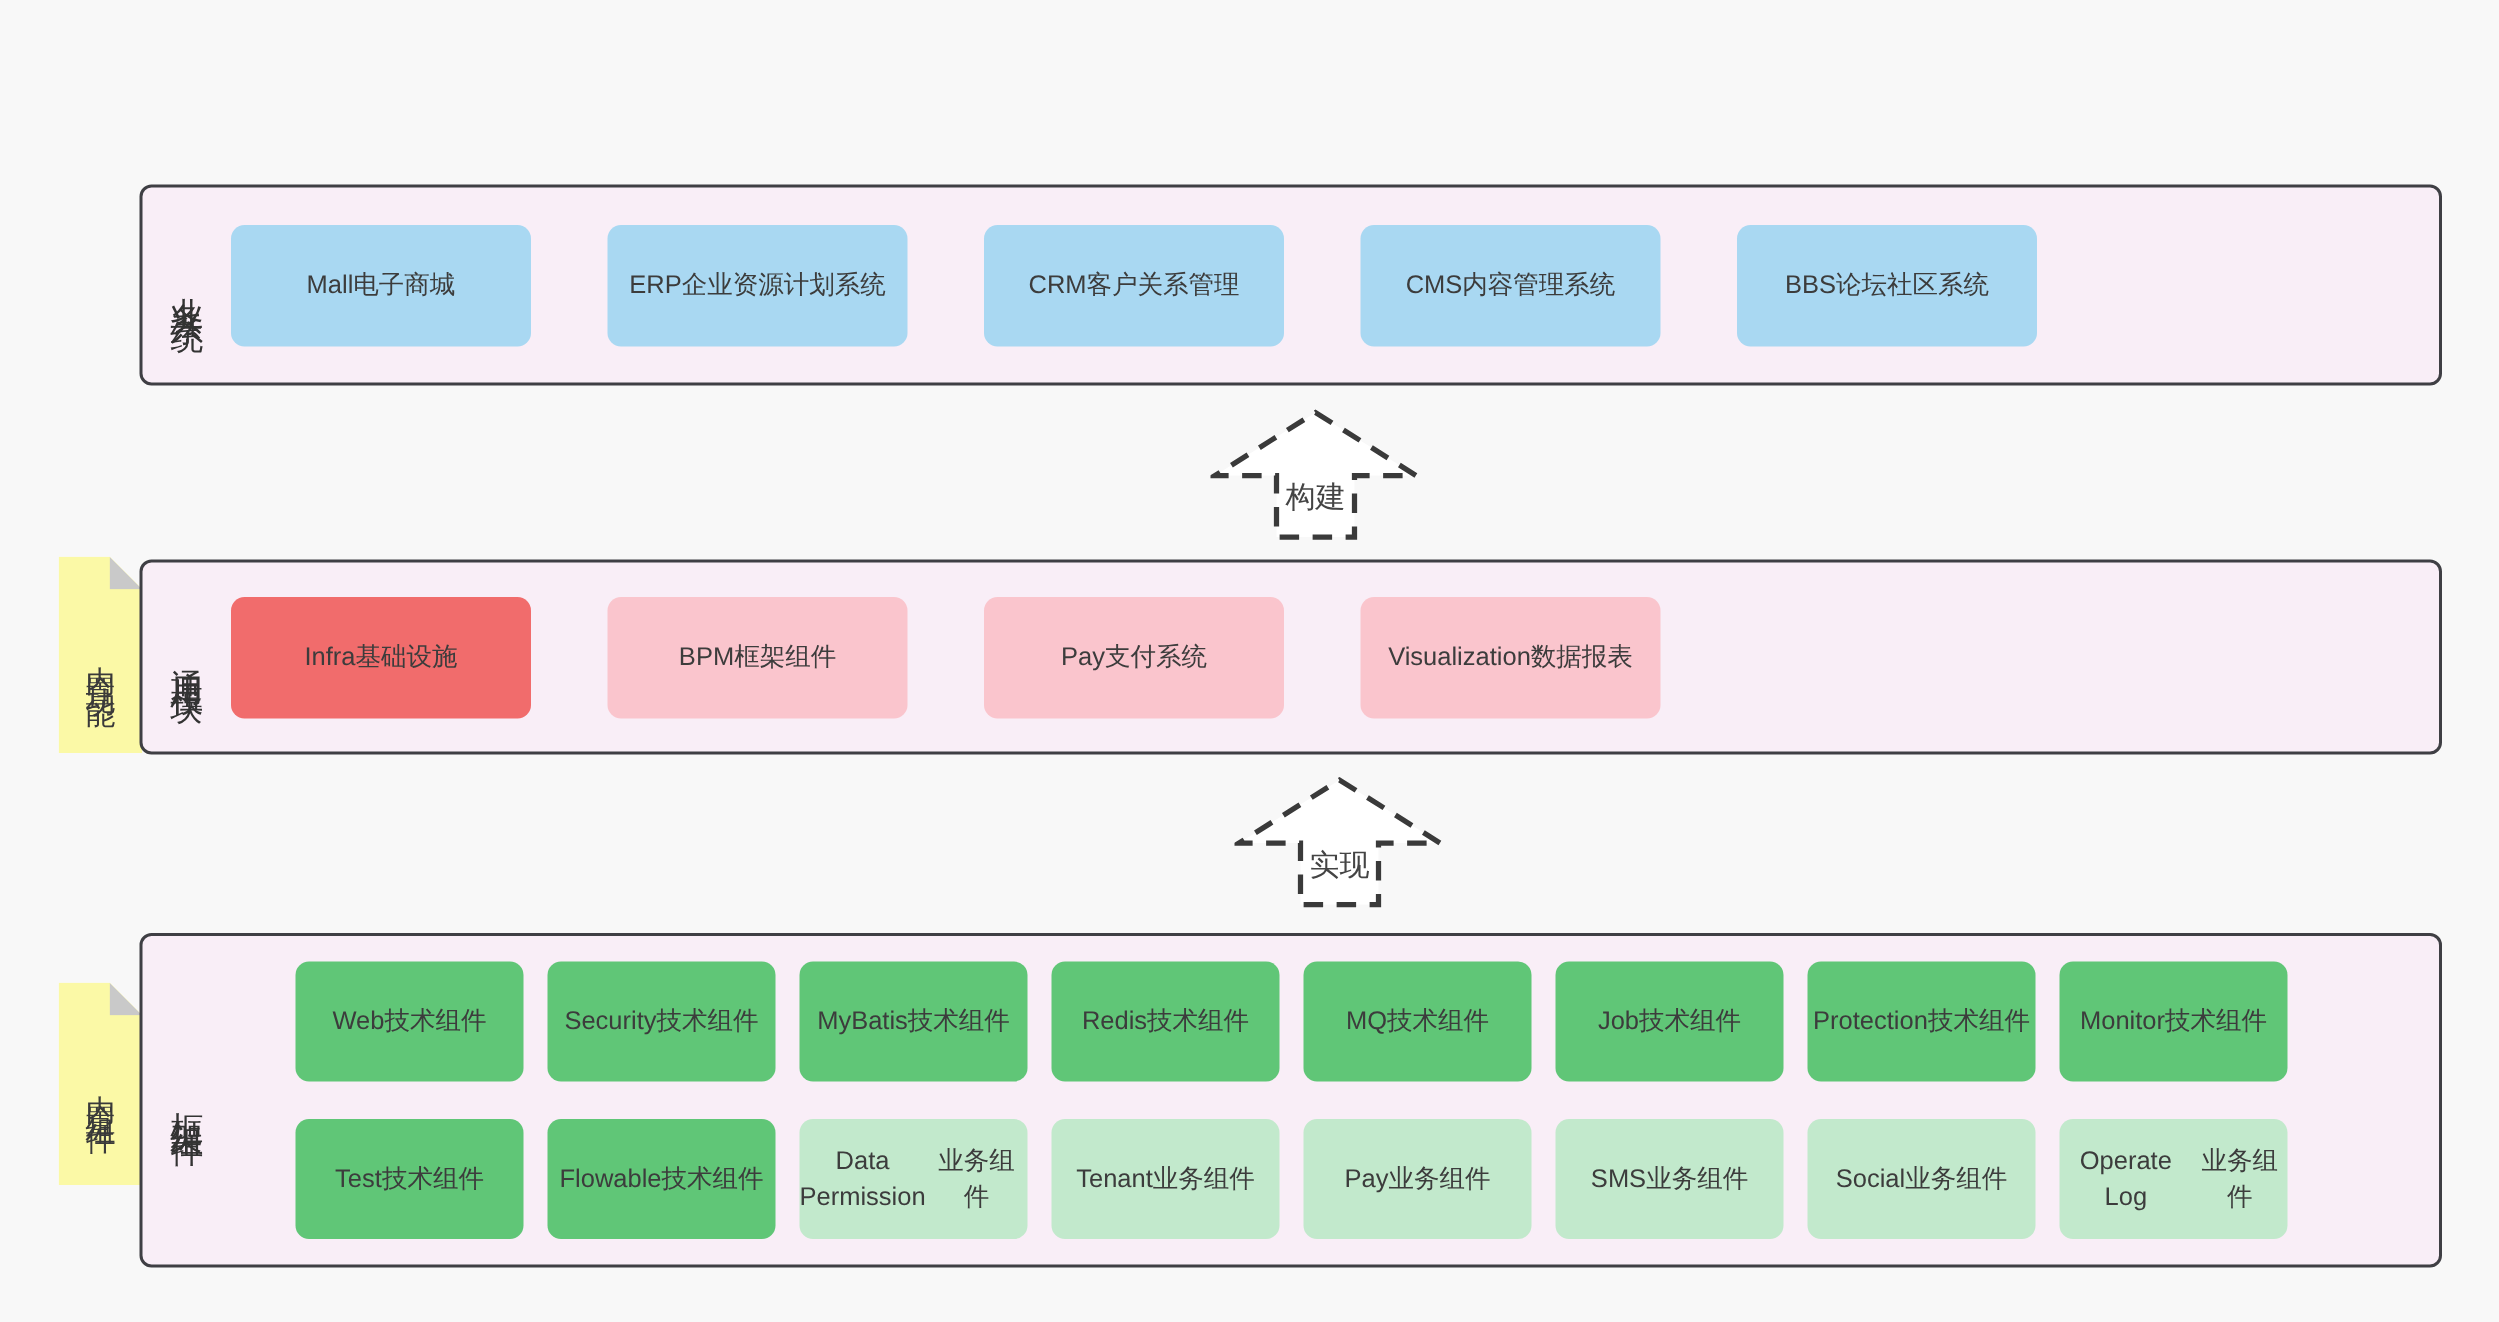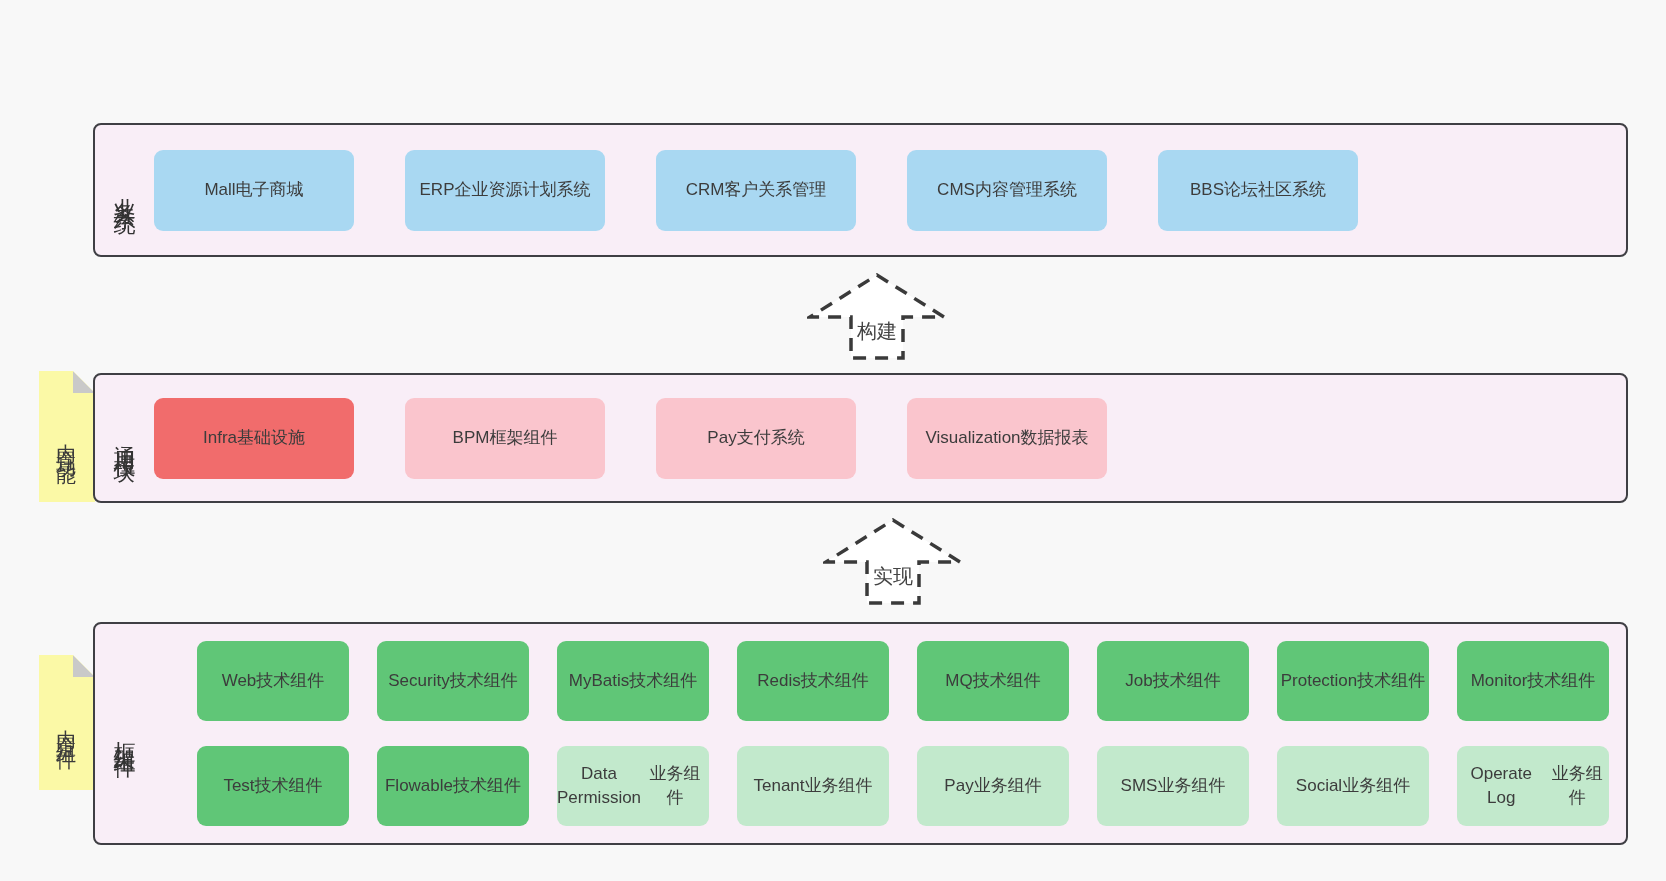--- a/index.html
+++ b/index.html
@@ -43,21 +43,21 @@
   #panel-business{top:123px;height:134px;}
   #panel-modules{top:373px;height:130px;}
   #panel-framework{top:622px;height:223px;}
   .vcol{flex:0 0 59px;align-self:stretch;display:flex;align-items:center;justify-content:center;}
   .vlabel{
     writing-mode:vertical-lr;text-orientation:upright;
     font-size:22px;letter-spacing:5px;color:#333;
   }
   .boxes{display:flex;gap:51px;align-items:center;}
   .rows{display:flex;flex-direction:column;gap:25px;}
-  .rows .boxes{gap:28px;padding-left:43px;}
+  .rows .boxes{gap:16px;padding-left:43px;}
 
   
   .box{
     width:200px;height:81px;border-radius:9px;
     display:flex;flex-direction:row;align-items:center;justify-content:center;
     text-align:center;font-size:17px;line-height:24px;color:#3c3c3c;
   }
   .rows .box{width:152px;height:80px;}
   .box-title{white-space:pre-line;}
   .v-blue{background:var(--blue);}

